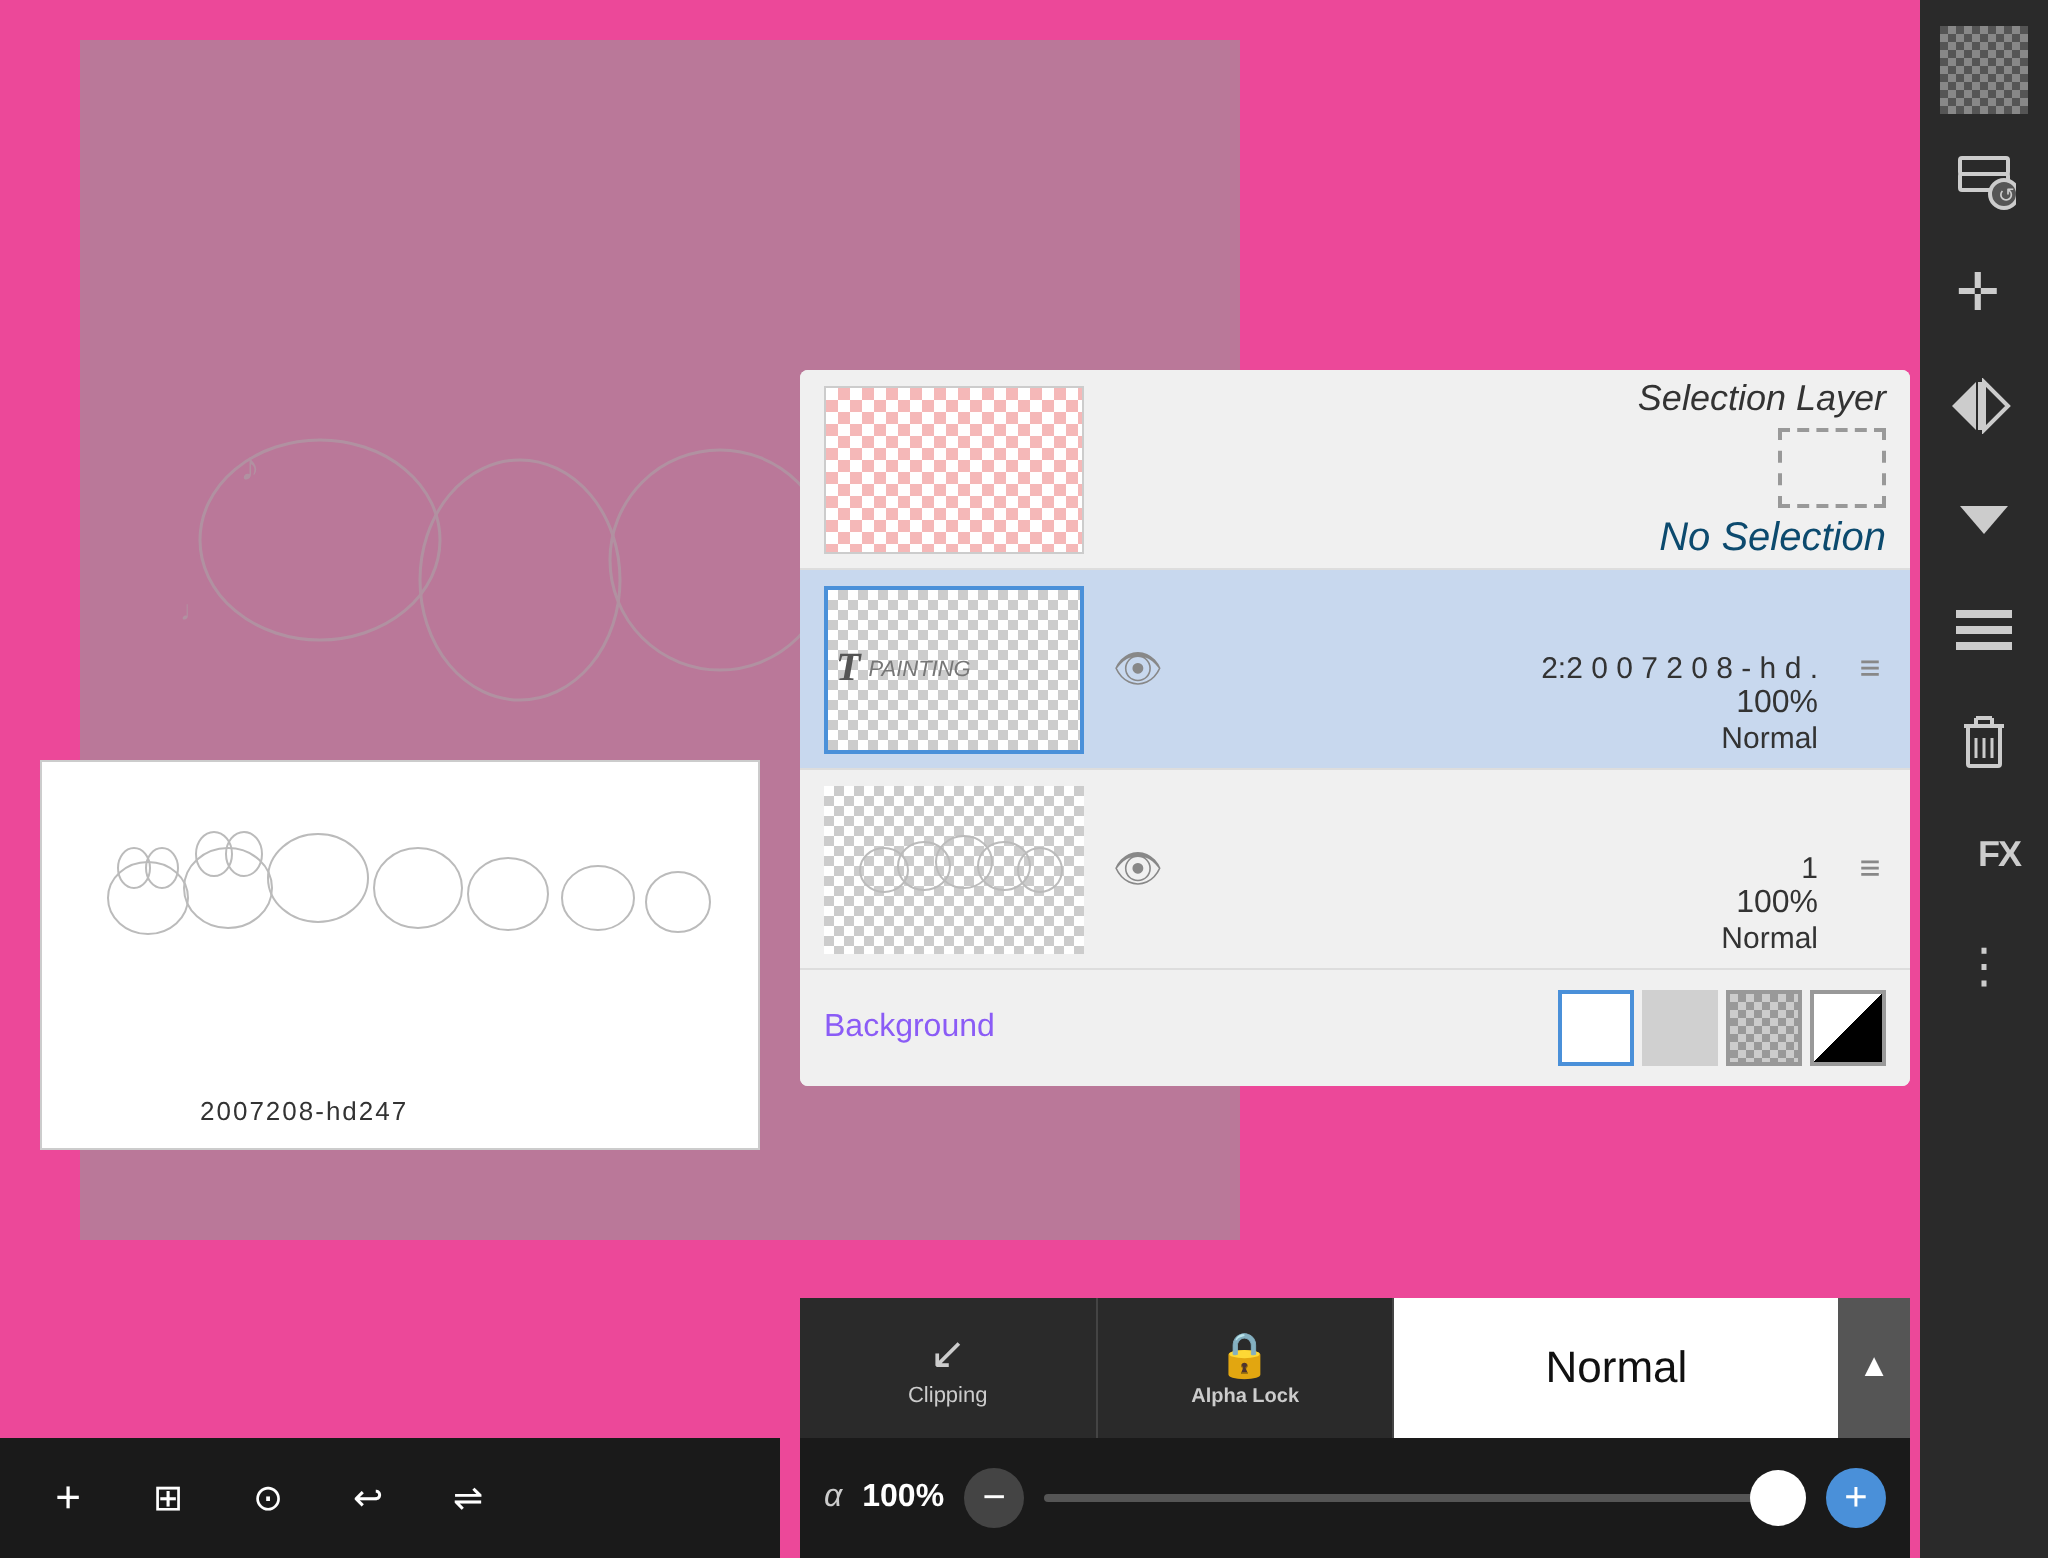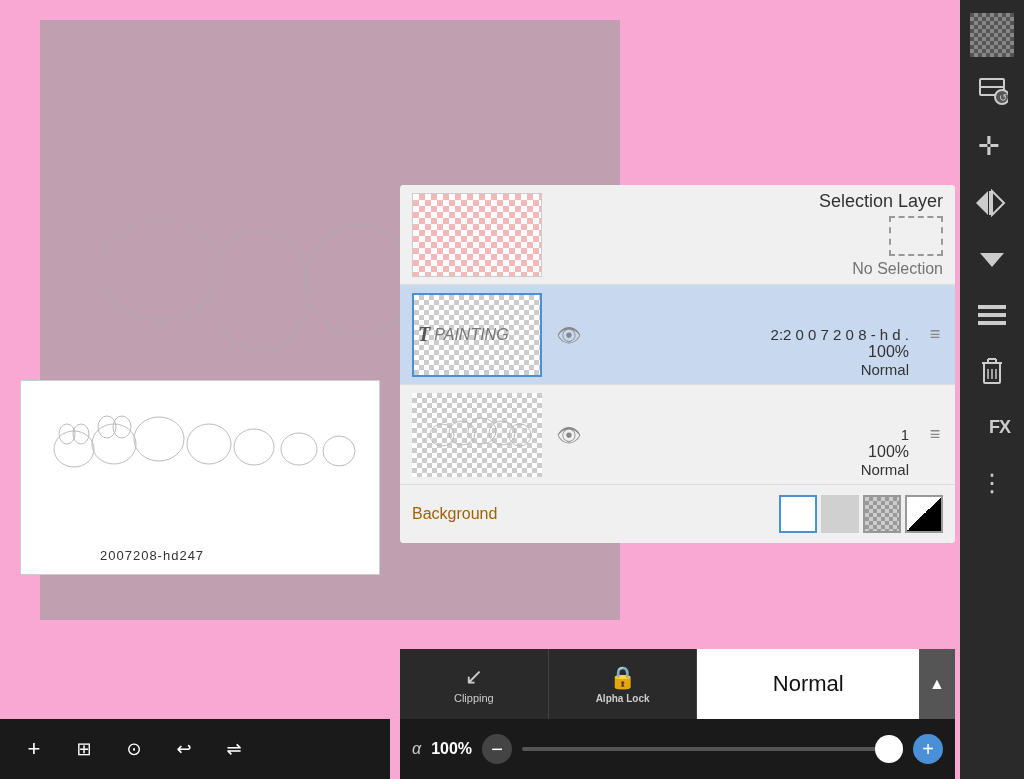--- a/index.html
+++ b/index.html
@@ -11,21 +11,21 @@
       font-family: 'Helvetica Neue', Arial, sans-serif;
       position: relative;
     }
 
     
     .canvas-area {
       position: absolute;
       top: 0; left: 0;
       width: 960px;
       height: 779px;
-      background: #f9a8d4;
+      background: #ec4899;
       overflow: hidden;
     }
 
     .canvas-bg-rect {
       position: absolute;
       top: 20px; left: 40px;
       width: 580px;
       height: 600px;
       background: #999;
       opacity: 0.6;
@@ -112,38 +112,39 @@
       background-position: 0 0, 0 6px, 6px -6px, -6px 0px;
       background-color: #fff;
     }
 
     .layer-info {
       flex: 1;
       display: flex;
       flex-direction: column;
       align-items: flex-end;
       gap: 4px;
+      font-style: italic;
     }
 
     .layer-title {
       font-size: 18px;
       font-weight: 500;
       color: #333;
     }
 
     .selection-thumb-small {
       width: 54px;
       height: 40px;
       border: 2px dashed #999;
       background: transparent;
     }
 
     .no-selection-text {
-      font-size: 16px;
-      color: #737373;
+      font-size: 20px;
+      color: #0c4a6e;
     }
 
     
     .active-layer-row {
       display: flex;
       align-items: center;
       padding: 8px 12px;
       background: #c8d8ee;
       border-bottom: 1px solid #ddd;
       height: 100px;
@@ -240,21 +241,21 @@
     .background-row {
       display: flex;
       align-items: center;
       padding: 10px 12px;
       background: #f0f0f0;
       height: 58px;
     }
 
     .background-label {
       font-size: 16px;
-      color: #a16207;
+      color: #8b5cf6;
       flex: 1;
     }
 
     .bg-swatches {
       display: flex;
       gap: 4px;
       align-items: center;
     }
 
     .swatch {
@@ -536,21 +537,21 @@
     <div class="layer-info">
       <div class="layer-title">Selection Layer</div>
       <div class="selection-thumb-small"></div>
       <div class="no-selection-text">No Selection</div>
     </div>
   </div>
 
   <div class="active-layer-row">
     <div class="layer-thumb-checkered">
       <span class="t-label">T</span>
-      <span style="font-size:16px;color:#777;">PAINTING</span>
+      <span style="font-size:11px;color:#777;">PAINTING</span>
     </div>
     <div class="layer-row-inner">
       <div class="eye-col">
         <span class="layer-eye">👁</span>
       </div>
       <div class="info-col">
         <div class="layer-name">2:2 0 0 7 2 0 8 - h d .</div>
         <div class="layer-opacity">100%</div>
         <div class="layer-blend">Normal</div>
       </div>

